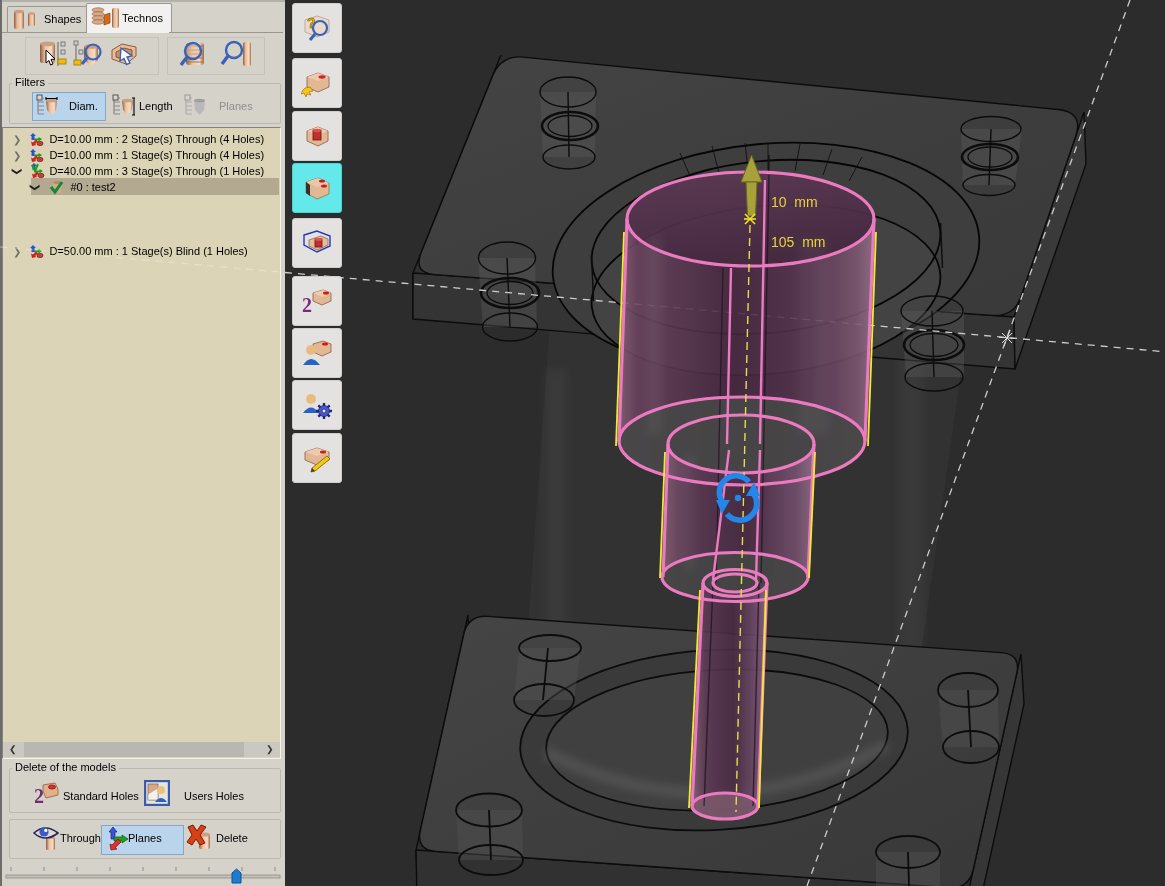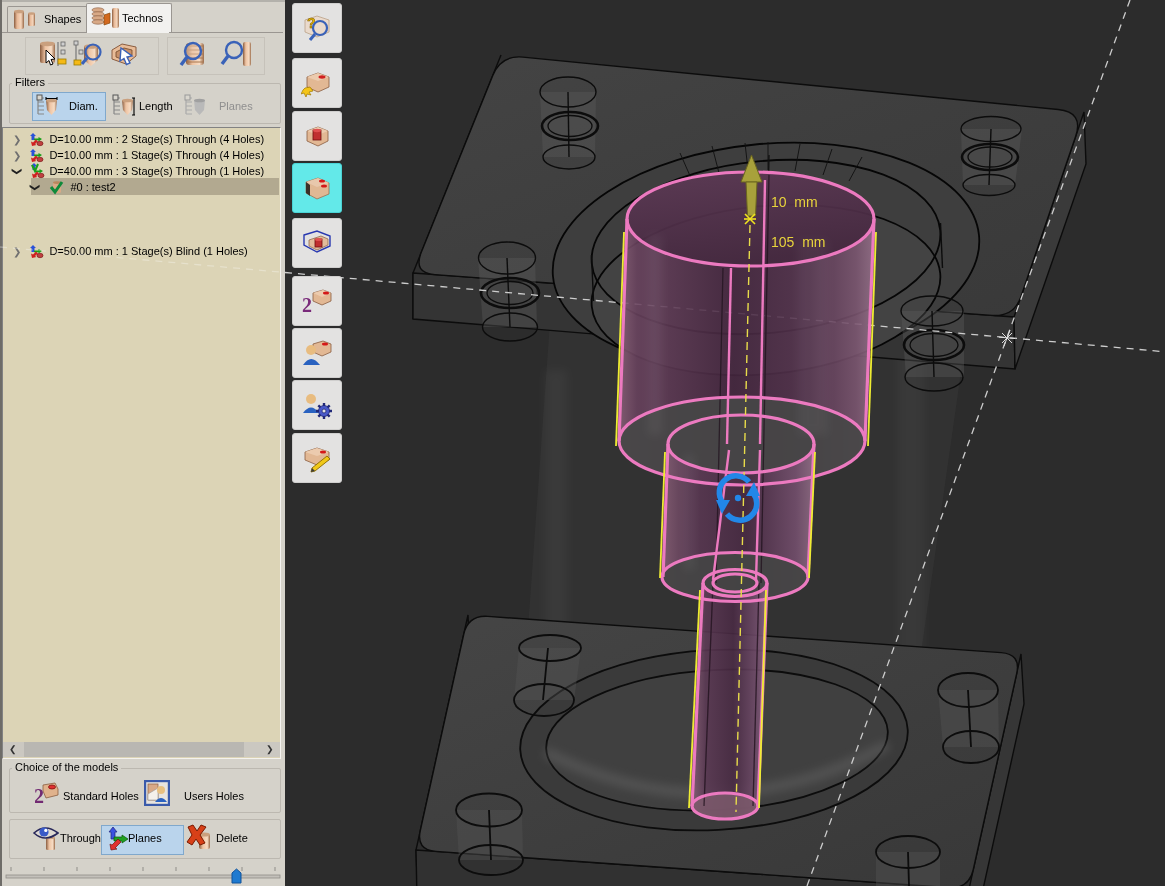--- a/index.html
+++ b/index.html
@@ -436,21 +436,21 @@
       <span style="margin-left:5px;">D=50.00 mm : 1 Stage(s) Blind (1 Holes)</span>
     </div>
   </div>
 
   <div class="abs" style="left:3px;top:742px;width:277px;height:15px;background:#cbc8c1;"></div>
   <div class="abs" style="left:24px;top:742px;width:220px;height:15px;background:#b9b7b2;"></div>
   <div class="abs" style="left:9px;top:744px;width:12px;height:12px;font-size:9px;color:#333;">❮</div>
   <div class="abs" style="left:266px;top:744px;width:12px;height:12px;font-size:9px;color:#333;">❯</div>
 
   <div class="gbox" style="left:9px;top:768px;width:270px;height:43px;"></div>
-  <div class="glabel" style="left:12px;top:762px;">Choice of the models</div>
+  <div class="glabel" style="left:12px;top:762px;">Delete of the models</div>
   <svg class="abs" style="left:35px;top:782px;" width="24" height="22" viewBox="0 0 24 22">
     <polygon points="8,3 20,1 23,7 23,13 11,16 8,9" fill="#e0b28c" stroke="#8a5d40" stroke-width="0.8"></polygon>
     <ellipse cx="17" cy="5" rx="3.5" ry="2" fill="#e03030" stroke="#801010" stroke-width="0.8"></ellipse>
     <text x="-1" y="21" font-size="20" font-weight="bold" fill="#722a72" font-family="Liberation Serif,serif">2</text>
   </svg>
   <div class="abs btxt" style="left:63px;top:790px;">Standard Holes</div>
   <svg class="abs" style="left:144px;top:780px;" width="26" height="26" viewBox="0 0 26 26">
     <rect x="1" y="1" width="24" height="24" fill="#e8e4de" stroke="#3a5aaa" stroke-width="2.4"></rect>
     <rect x="4" y="4" width="10" height="16" fill="#d8a986" stroke="#8a5d40" stroke-width="0.7"></rect>
     <polygon points="4,14 14,8 14,20 4,20" fill="#f4f0ea" stroke="#999" stroke-width="0.6"></polygon>

